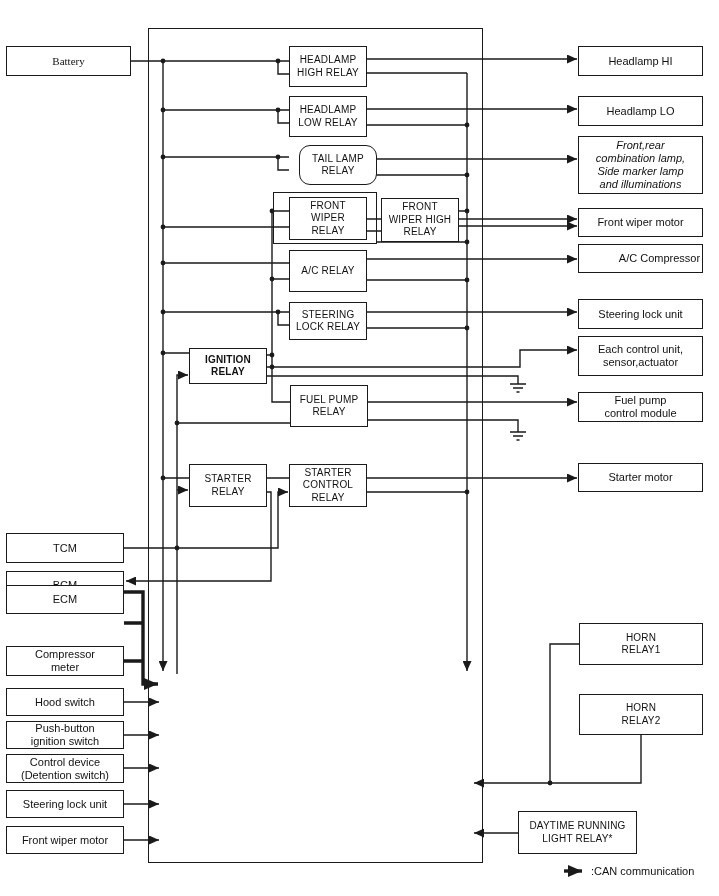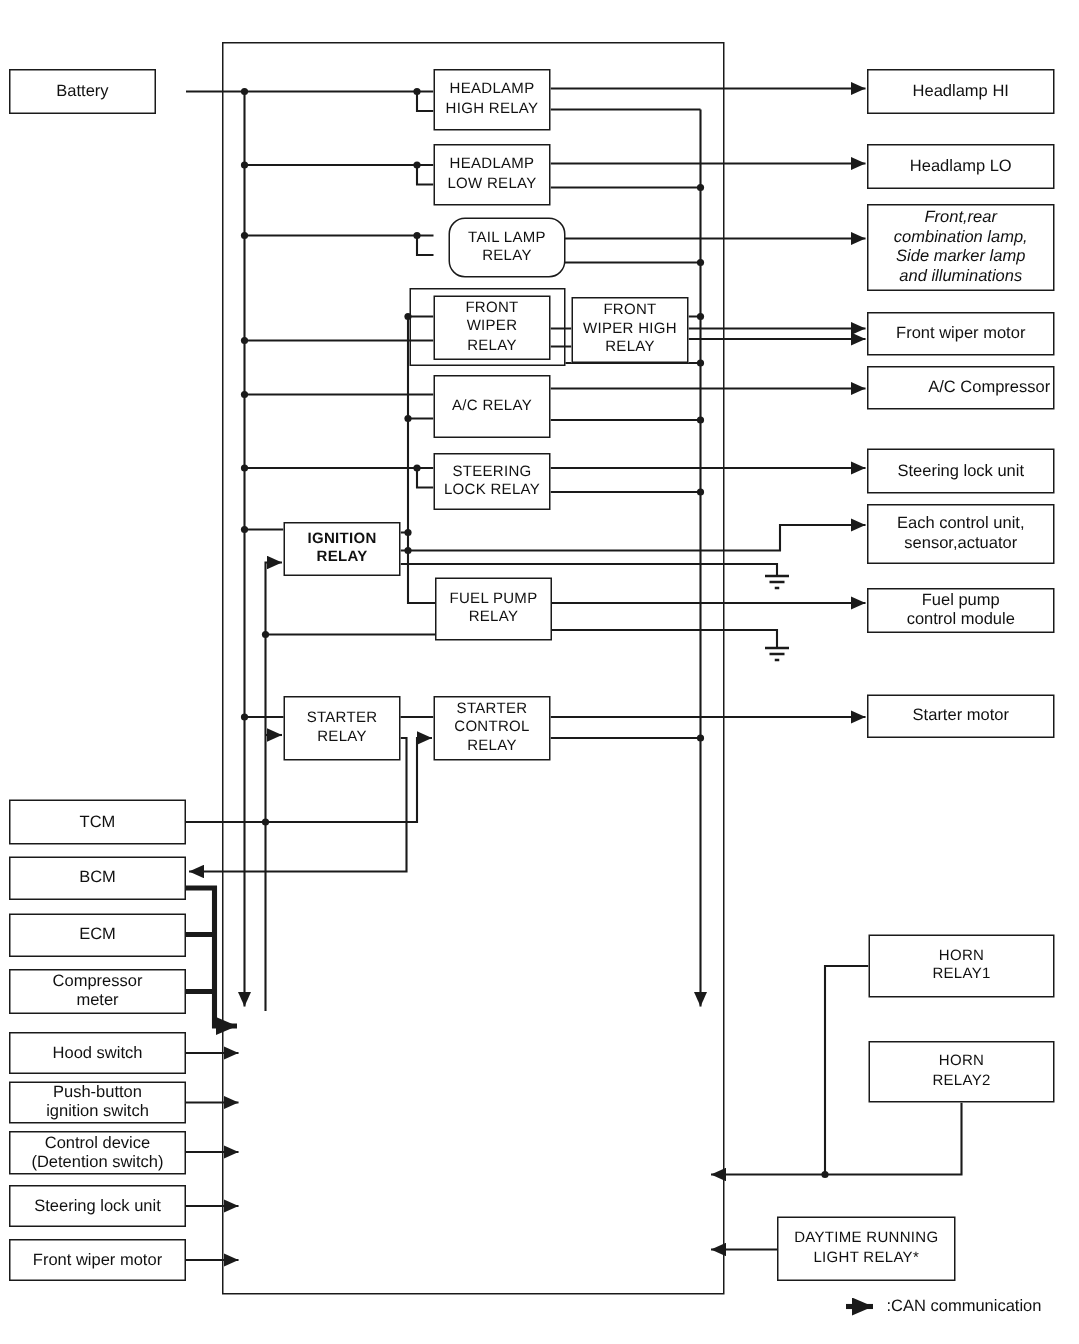--- a/index.html
+++ b/index.html
@@ -120,24 +120,24 @@
       <circle cx="467" cy="280" r="2.4"></circle>
         <circle cx="467" cy="328" r="2.4"></circle>
       <circle cx="467" cy="492" r="2.4"></circle>
       <circle cx="550" cy="783" r="2.4"></circle>
     </g>
   </svg>
 
   <div class="frame" style="left:148px;top:28px;width:335px;height:835px;"></div>
   <div class="frame" style="left:273px;top:192px;width:104px;height:52px;"></div>
 
-  <div class="box" style="left:6px;top:46px;width:98px;height:30px;">Battery</div>
+  <div class="box" style="left:6px;top:46px;width:125px;height:30px;font-family:Liberation Serif, serif;">Battery</div>
   <div class="box" style="left:6px;top:533px;width:118px;height:30px;">TCM</div>
   <div class="box" style="left:6px;top:571px;width:118px;height:29px;">BCM</div>
-  <div class="box" style="left:6px;top:609px;width:118px;height:29px;">ECM</div>
+  <div class="box" style="left:6px;top:585px;width:118px;height:29px;">ECM</div>
   <div class="box" style="left:6px;top:646px;width:118px;height:30px;">Compressor
 meter</div>
   <div class="box" style="left:6px;top:688px;width:118px;height:28px;">Hood switch</div>
   <div class="box" style="left:6px;top:721px;width:118px;height:28px;">Push-button
 ignition switch</div>
   <div class="box" style="left:6px;top:754px;width:118px;height:29px;">Control device
 (Detention switch)</div>
   <div class="box" style="left:6px;top:790px;width:118px;height:28px;">Steering lock unit</div>
   <div class="box" style="left:6px;top:826px;width:118px;height:28px;">Front wiper motor</div>
 

